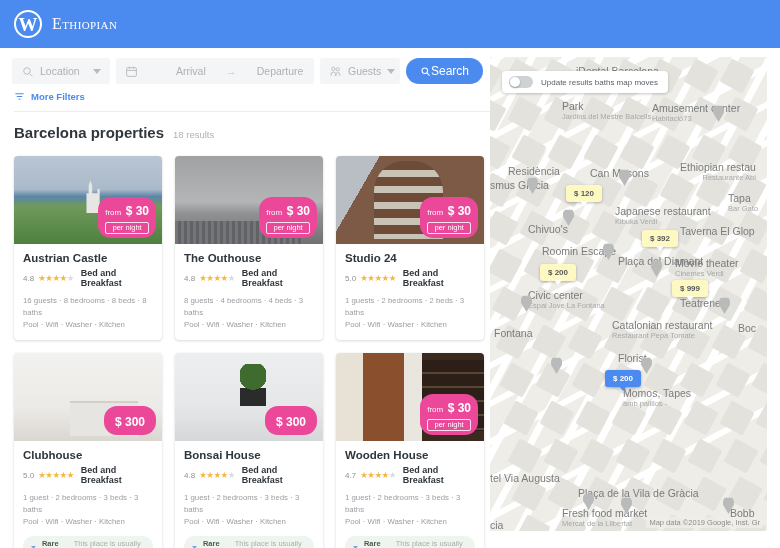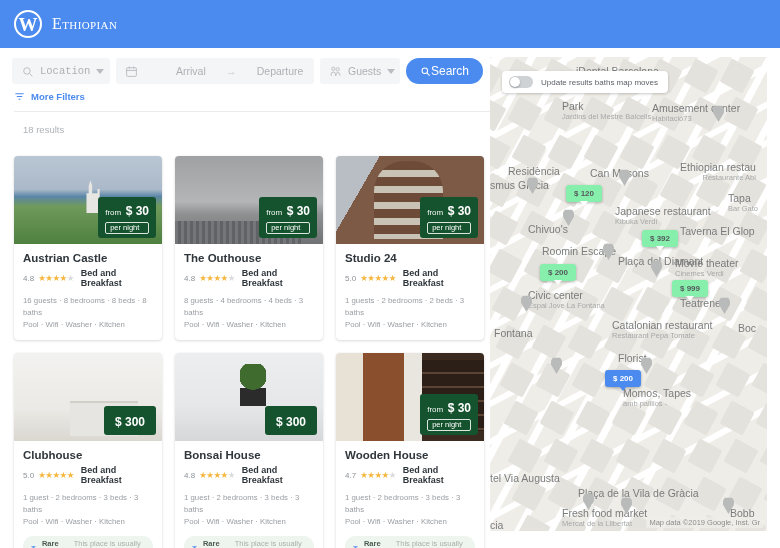--- a/index.html
+++ b/index.html
@@ -33,21 +33,21 @@
   
   .searchbar {
     display: flex; align-items: center; gap: 6px;
     padding: 10px 12px 0 12px;
   }
   .field {
     background: #f4f5f6; border-radius: 3px; height: 26px;
     display: flex; align-items: center; gap: 6px;
     padding: 0 9px; color: #adb1b6; font-size: 10.5px;
   }
-  .field.location { width: 98px; font-family: Liberation Mono, monospace; }
+  .field.location { width: 98px; }
   .field.dates { width: 198px; justify-content: flex-start; }
   .field.guests { width: 80px; }
   .field .caret {
     margin-left: auto; width: 0; height: 0;
     border-left: 4px solid transparent; border-right: 4px solid transparent;
     border-top: 5px solid #b9bdc2;
   }
   .dates .lbl { color: #adb1b6; }
   .dates .arrival { margin-left: 32px; }
   .dates .arrow { margin: 0 14px; color: #c2c6cb; font-size: 11px; }
@@ -135,22 +135,22 @@
   }
   
   .ph-wooden { background: linear-gradient(90deg,#e8e2d6 0 18%, #8a4f2c 18% 46%, #e9e6df 46% 58%, #3a2a20 58% 100%); }
   .ph-wooden::after {
     content:""; position:absolute; right:0; top:8%; width:42%; height:80%;
     background: repeating-linear-gradient(#2b1f18 0 12px,#5c4434 12px 14px);
   }
 
   .price-badge {
     position: absolute; right: 6px; bottom: 6px;
-    background: #14532d; color: #fff; border-radius: 3px;
-    padding: 4px 7px; text-align: left; line-height: 1.1;
+    background: #ec4899; color: #fff; border-radius: 13px;
+    padding: 4px 7px; text-align: center; line-height: 1.1;
   }
   .price-badge .from { font-size: 8px; opacity: .95; }
   .price-badge .amt { font-size: 12px; font-weight: bold; }
   .price-badge .per {
     display: block; margin-top: 3px; font-size: 7.5px;
     border: 1px solid rgba(255,255,255,.85); border-radius: 2px; padding: 1px 4px;
   }
   .price-badge.flat { padding: 6px 11px; }
   .price-badge.flat .amt { font-size: 12px; }
 
@@ -204,21 +204,21 @@
     white-space: nowrap; z-index: 3;
   }
   .map-label.big { font-size: 10.5px; color: #7a7c7c; }
   .map-label .sub { display: block; font-size: 7.5px; color: #a7a9a9; }
   .poi {
     position: absolute; width: 13px; height: 17px; z-index: 3;
     background: #b9bbbb;
     clip-path: polygon(50% 100%, 8% 46%, 8% 20%, 22% 4%, 78% 4%, 92% 20%, 92% 46%);
   }
   .price-pin {
-    position: absolute; z-index: 5; background: #86efac; color: #55595d;
+    position: absolute; z-index: 5; background: #fef9c3; color: #55595d;
     font-size: 8px; font-weight: bold; border-radius: 3px;
     padding: 4px 8px; box-shadow: 0 1px 3px rgba(0,0,0,.28);
   }
   .price-pin::after {
     content: ""; position: absolute; left: 50%; bottom: -4px;
     margin-left: -4px; width: 0; height: 0;
     border-left: 4px solid transparent; border-right: 4px solid transparent;
     border-top: 5px solid #fff;
   }
   .price-pin.active { background: #4b8bef; color: #fff; }
@@ -284,20 +284,21 @@
   <div class="more-filters">
     <svg class="icon-svg" width="11" height="11" viewBox="0 0 24 24" fill="none" stroke="#4b8bef" stroke-width="2.2">
       <path d="M3 6h18M6 12h12M10 18h4"></path>
     </svg>
     <span>More Filters</span>
   </div>
 
   <div class="divider"></div>
 
   <div class="results-head">
+    <div class="results-title">Barcelona properties</div>
     <div class="results-count">18 results</div>
     <div class="sortby">
       <span>Sort by</span>
       <span class="caret"></span>
     </div>
   </div>
 
   <div class="grid" id="cards-grid">
       <div class="card">
     <div class="card-photo">

